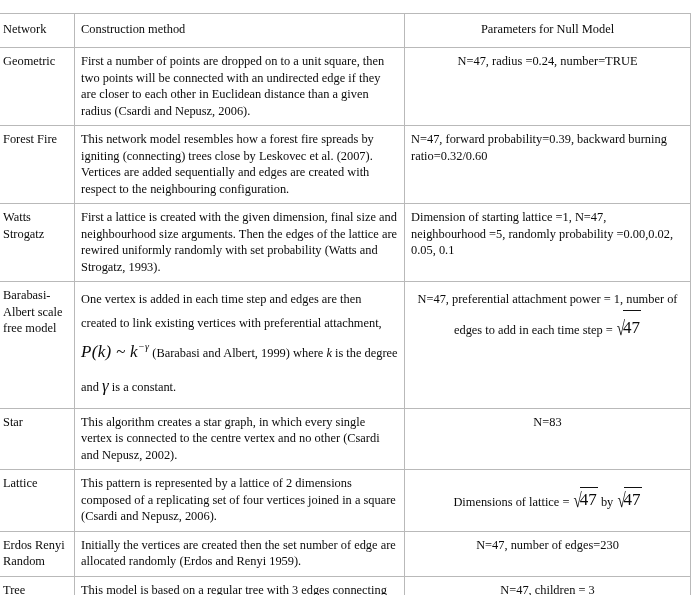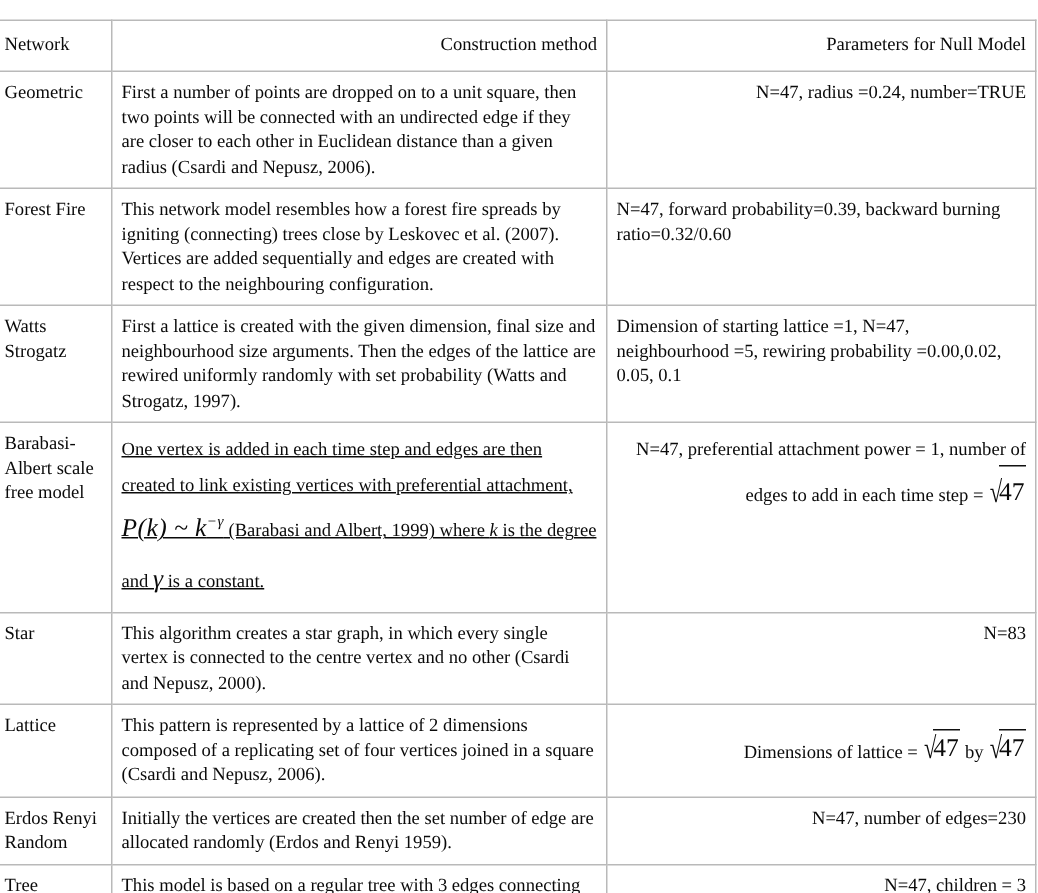--- a/index.html
+++ b/index.html
@@ -54,21 +54,21 @@
     padding-left: 9px;
     padding-right: 9px;
   }
   .cell-params {
     text-align: justify;
     text-justify: inter-word;
     padding-left: 8px;
     padding-right: 8px;
   }
   .cell-params.plain {
-    text-align: right;
+    text-align: center;
   }
 
   tr.header-row th {
     padding-top: 7px;
     padding-bottom: 8px;
   }
 
   
   tr.r-header  td, tr.r-header  th { height: 18px; }
   tr.r-geo     td { height: 64px; }
@@ -94,21 +94,20 @@
   .formula-pk sup {
     font-size: 10px;
     font-style: italic;
   }
   .gamma-big {
     font-size: 17px;
     font-style: italic;
   }
   .ba-line {
     line-height: 1.95;
-    text-decoration: underline;
   }
   .sqrt {
     display: inline-block;
     white-space: nowrap;
     position: relative;
     font-size: 17px;
     padding-left: 1px;
   }
   .sqrt .rad {
     display: inline-block;
@@ -139,53 +138,53 @@
 <div class="table-wrap">
   <table class="netTable">
     <colgroup>
       <col class="c-network">
       <col class="c-method">
       <col class="c-params">
     </colgroup>
     <thead>
       <tr class="header-row r-header">
         <th class="cell-network">Network</th>
-        <th class="cell-method" style="text-align:right">Construction method</th>
+        <th class="cell-method" style="text-align:left">Construction method</th>
         <th class="cell-params plain">Parameters for Null Model</th>
       </tr>
     </thead>
     <tbody>
 
       <tr class="r-geo">
         <td class="cell-network">Geometric</td>
         <td class="cell-method">First a number of points are dropped on to a unit square, then two points will be connected with an undirected edge if they are closer to each other in Euclidean distance than a given radius (Csardi and Nepusz, 2006).</td>
         <td class="cell-params plain">N=47, radius =0.24, number=TRUE</td>
       </tr>
 
       <tr class="r-ff">
         <td class="cell-network">Forest Fire</td>
         <td class="cell-method">This network model resembles how a forest fire spreads by igniting (connecting) trees close by Leskovec et al. (2007).  Vertices are added sequentially and edges are created with respect to the neighbouring configuration.</td>
         <td class="cell-params">N=47, forward probability=0.39, backward burning ratio=0.32/0.60</td>
       </tr>
 
       <tr class="r-ws">
         <td class="cell-network">Watts Strogatz</td>
-        <td class="cell-method">First a lattice is created with the given dimension, final size and neighbourhood size arguments. Then the edges of the lattice are rewired uniformly randomly with set probability (Watts and Strogatz, 1997).</td>
-        <td class="cell-params">Dimension of starting lattice =1, N=47, neighbourhood =5, rewiring probability =0.00,0.02, 0.05, 0.1</td>
+        <td class="cell-method">First a lattice is created with the given dimension, final size and neighbourhood size arguments. Then the edges of the lattice are rewired uniformly randomly with set probability (Watts and Strogatz, 1993).</td>
+        <td class="cell-params">Dimension of starting lattice =1, N=47, neighbourhood =5, randomly probability =0.00,0.02, 0.05, 0.1</td>
       </tr>
 
       <tr class="r-ba">
         <td class="cell-network">Barabasi-Albert scale free model</td>
         <td class="cell-method ba-line"><span>One vertex is added in each time step and edges are then created to link existing vertices with preferential attachment, </span><span class="formula-pk"><span>P(k) ~ k</span><sup>−γ</sup></span><span> (Barabasi and Albert, 1999) where </span><span class="mathi">k</span><span> is the degree and </span><span class="gamma-big">γ</span><span> is a constant.</span></td>
         <td class="cell-params plain params-2line"><span>N=47, preferential attachment power = 1, number of edges to add in each time step  = </span><span class="sqrt"><span class="rad">√</span><span class="rand">47</span></span></td>
       </tr>
 
       <tr class="r-star">
         <td class="cell-network">Star</td>
-        <td class="cell-method">This algorithm creates a star graph, in which every single vertex is connected to the centre vertex and no other (Csardi and Nepusz, 2000).</td>
+        <td class="cell-method">This algorithm creates a star graph, in which every single vertex is connected to the centre vertex and no other (Csardi and Nepusz, 2002).</td>
         <td class="cell-params plain">N=83</td>
       </tr>
 
       <tr class="r-lattice">
         <td class="cell-network">Lattice</td>
         <td class="cell-method">This pattern is represented by a lattice of 2 dimensions composed of a replicating set of four vertices joined in a square (Csardi and Nepusz, 2006).</td>
         <td class="cell-params plain" style="vertical-align:middle"><span class="lattice-line"><span>Dimensions of lattice = </span><span class="sqrt"><span class="rad">√</span><span class="rand">47</span></span><span> by </span><span class="sqrt"><span class="rad">√</span><span class="rand">47</span></span></span></td>
       </tr>
 
       <tr class="r-er">

